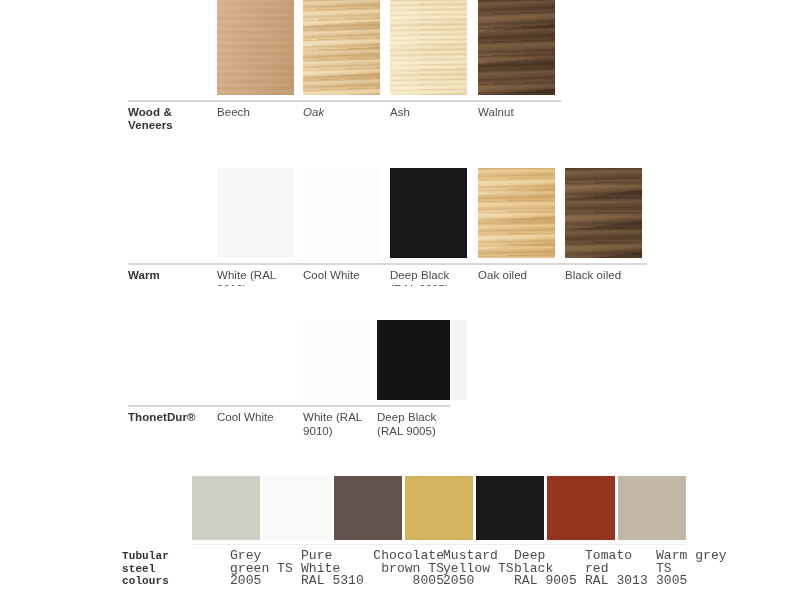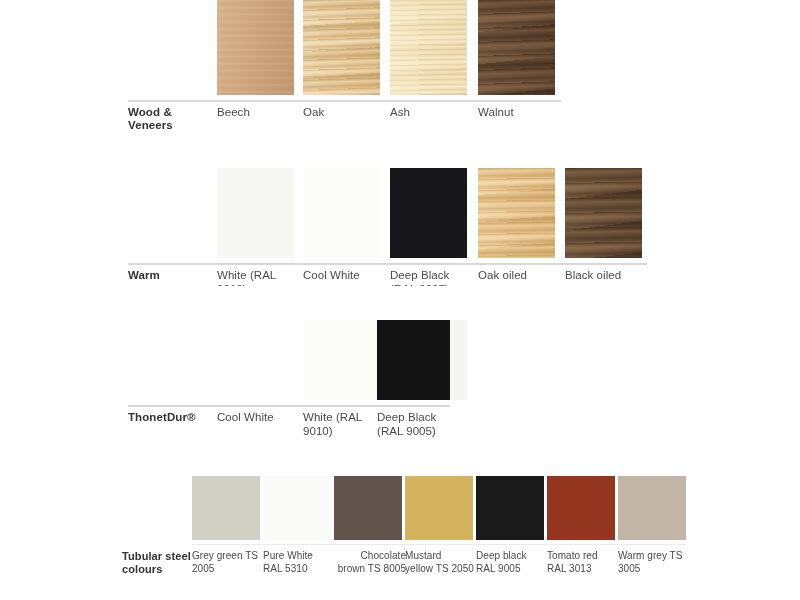--- a/index.html
+++ b/index.html
@@ -58,22 +58,23 @@
     letter-spacing: 0.1px;
   }
   .swatch-name {
     position: absolute;
     color: #4a4a4a;
     font-size: 11.5px;
     line-height: 13.5px;
     letter-spacing: 0.05px;
   }
   .swatch-name.small {
-    font-size: 10px;
+    font-size: 13px;
     line-height: 12.5px;
+    margin-left: 38px;
   }
   .clip-band {
     overflow: hidden;
   }
 
   
   .tex-beech {
     background-color: #c8a078;
     background-image:
       repeating-linear-gradient(180deg,
@@ -185,21 +186,21 @@
     <div class="divider" style="left:128px; width:433px; top:100px;"></div>
 
     <div class="label-band" style="top:106px; height:34px;padding-left:32px;">
       <div class="cat-label" style="left:128px; top:0; width:86px;">
         <span>Wood &amp;</span><br>
         <span>Veneers</span>
       </div>
       <div class="swatch-name" style="left:217px; top:0; width:82px;">
         <span>Beech</span>
       </div>
-      <div class="swatch-name" style="left:303px; top:0; width:82px;">
+      <div class="swatch-name" style="left:303px; top:0; width:82px;font-style:italic;">
         <span>Oak</span>
       </div>
       <div class="swatch-name" style="left:390px; top:0; width:82px;">
         <span>Ash</span>
       </div>
       <div class="swatch-name" style="left:478px; top:0; width:82px;">
         <span>Walnut</span>
       </div>
     </div>
   </div>
@@ -262,21 +263,21 @@
         <span>White (RAL</span><br>
         <span>9010)</span>
       </div>
       <div class="swatch-name" style="left:377px; top:0; width:85px;">
         <span>Deep Black</span><br>
         <span>(RAL 9005)</span>
       </div>
     </div>
   </div>
 
-  <div class="row" style="top:476px; height:110px;">
+  <div class="row" style="top:476px; height:110px;font-family:Liberation Mono, monospace;">
 
     <div class="swatch-strip" style="height:64px;">
       <div class="swatch tex-flat" style="left:192px; width:68px; height:64px; background:#cfd0c3;"></div>
       <div class="swatch tex-flat" style="left:263px; width:68px; height:64px; background:#f9f9f7;"></div>
       <div class="swatch tex-flat" style="left:334px; width:68px; height:64px; background:#62544c;"></div>
       <div class="swatch tex-flat" style="left:405px; width:68px; height:64px; background:#d3b35e;"></div>
       <div class="swatch tex-flat" style="left:476px; width:68px; height:64px; background:#1a1a1a;"></div>
       <div class="swatch tex-flat" style="left:547px; width:68px; height:64px; background:#93351f;"></div>
       <div class="swatch tex-flat" style="left:618px; width:68px; height:64px; background:#c2b7a6;"></div>
     </div>

